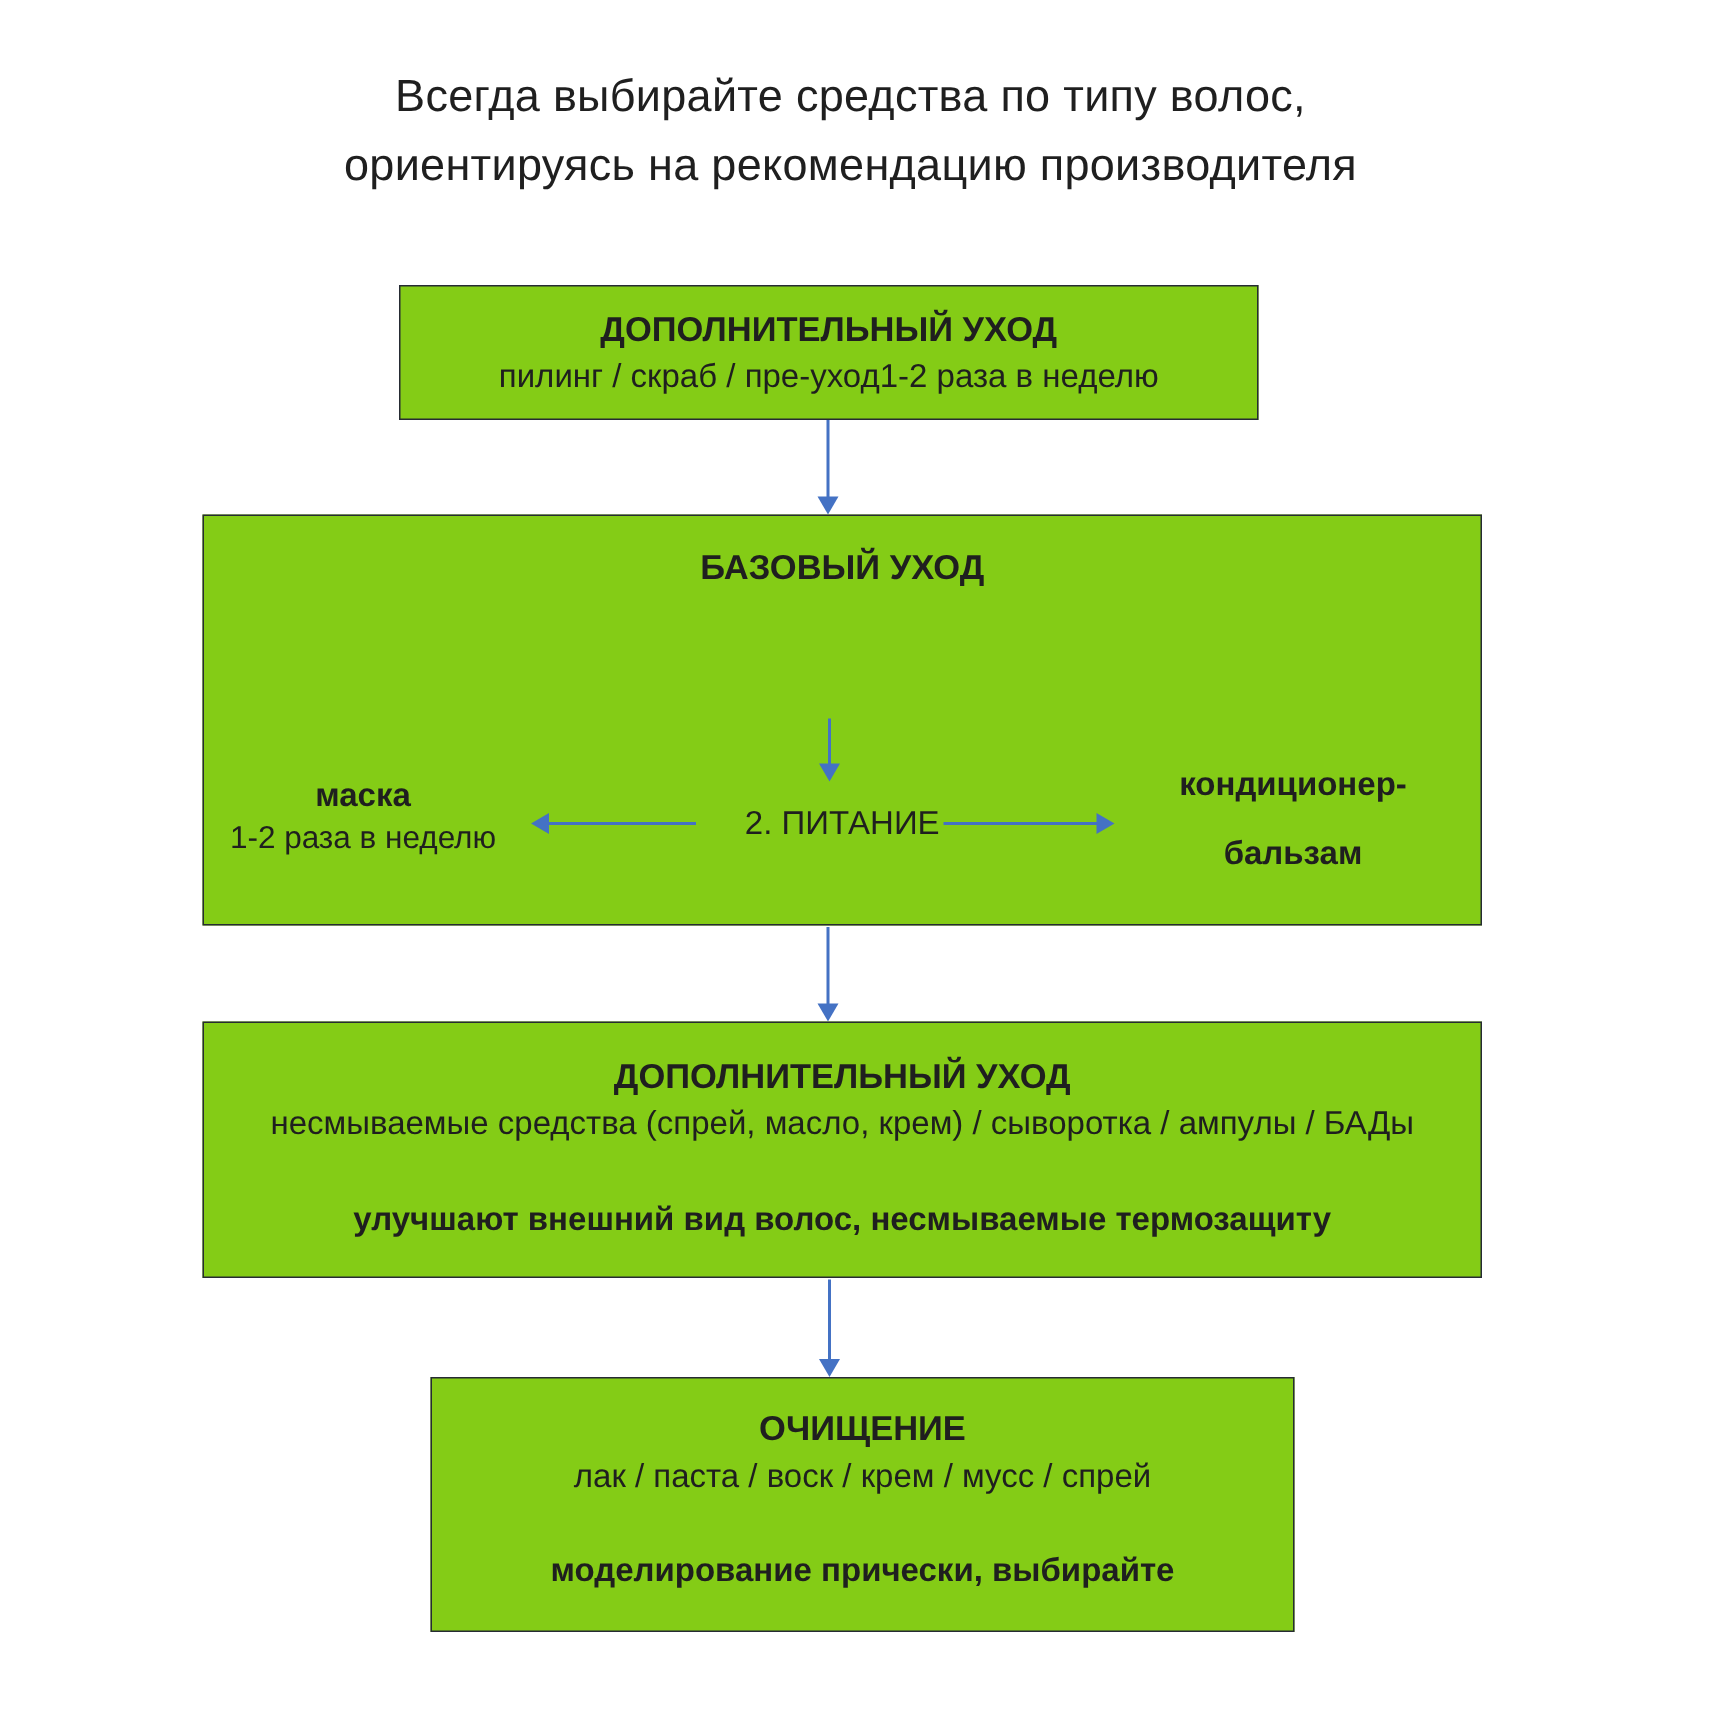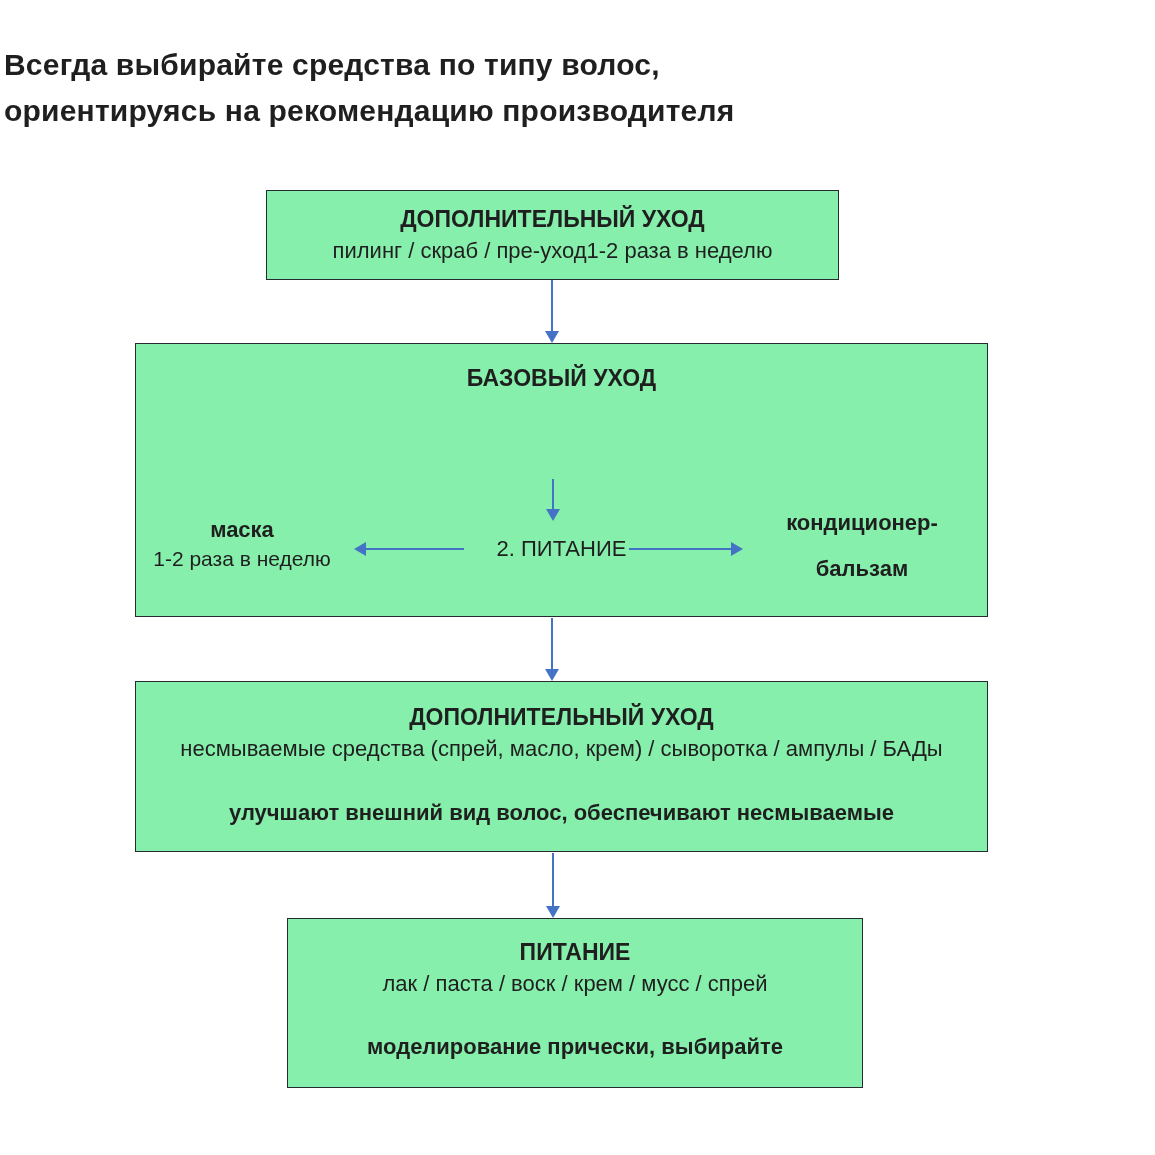--- a/index.html
+++ b/index.html
@@ -17,34 +17,33 @@
     background: var(--bg);
     color: var(--text);
     font-family: "Liberation Sans", sans-serif;
     overflow: hidden;
   }
 
   
   .title {
     position: absolute;
     top: 42px;
-    left: 4px;
+    left: 16px;
     width: 1102px;
-    text-align: left;
+    text-align: center;
     font-size: 30px;
     line-height: 46px;
     letter-spacing: 0.2px;
-    font-weight: bold;
   }
 
   
   .box {
     position: absolute;
     border: 1.5px solid var(--border);
-    background: #86efac;
+    background: #84cc16;
     text-decoration: underline;
   }
   #box1 { left: 266px; top: 190px; width: 573px; height: 90px;  }
   #box2 { left: 135px; top: 343px; width: 853px; height: 274px; }
   #box3 { left: 135px; top: 681px; width: 853px; height: 171px; }
   #box4 { left: 287px; top: 918px; width: 576px; height: 170px; }
 
   .bline {
     position: absolute;
     left: 0;
@@ -172,27 +171,27 @@
   </div>
 
   <div class="varrow" id="arrow2">
     <div class="shaft"></div>
     <div class="vhead"></div>
   </div>
 
   <div class="box" id="box3">
     <div class="bline hdr b3-hdr">ДОПОЛНИТЕЛЬНЫЙ УХОД</div>
     <div class="bline b3-items">несмываемые средства (спрей, масло, крем) / сыворотка / ампулы / БАДы</div>
-    <div class="bline bold b3-note">улучшают внешний вид волос, обеспечивают несмываемые</div>
+    <div class="bline bold b3-note">улучшают внешний вид волос, несмываемые термозащиту</div>
   </div>
 
   <div class="varrow" id="arrow3">
     <div class="shaft"></div>
     <div class="vhead"></div>
   </div>
 
   <div class="box" id="box4">
-    <div class="bline hdr b4-hdr">ПИТАНИЕ</div>
+    <div class="bline hdr b4-hdr">ОЧИЩЕНИЕ</div>
     <div class="bline b4-items">лак / паста / воск / крем / мусс / спрей</div>
     <div class="bline bold b4-note">моделирование прически, выбирайте</div>
   </div>
 
 </div>
 
 </body></html>

